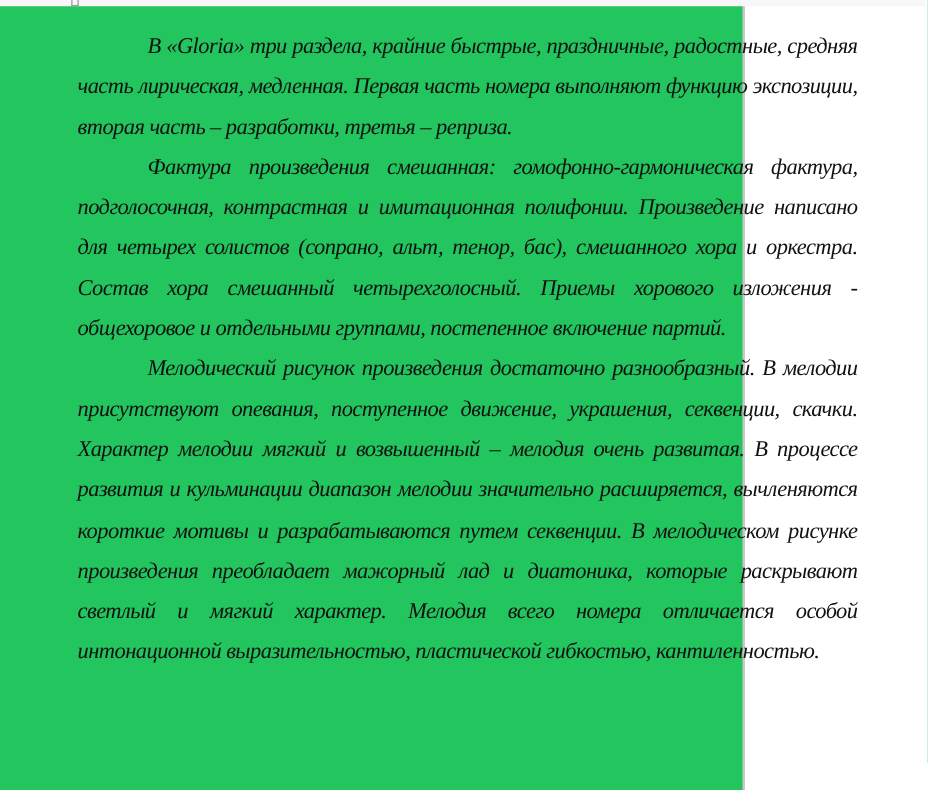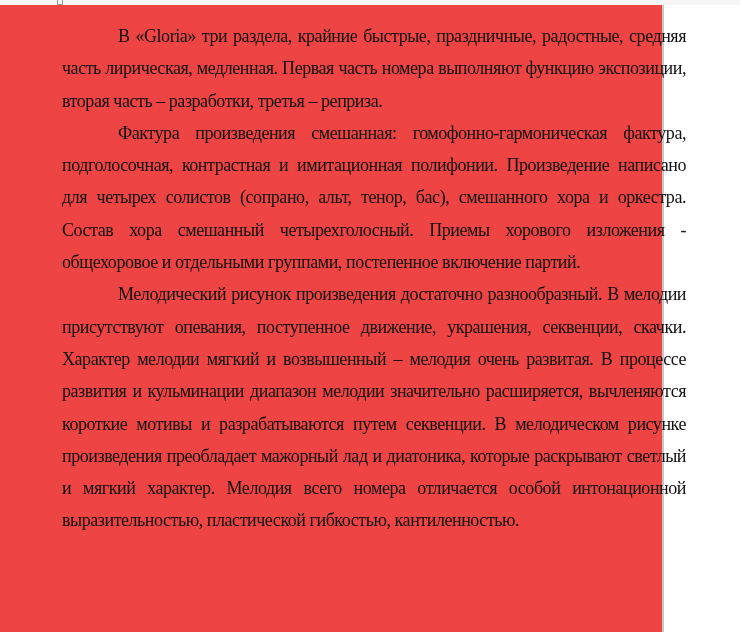--- a/index.html
+++ b/index.html
@@ -10,25 +10,26 @@
     body {
       width: 742px;
       height: 632px;
       position: relative;
       overflow: hidden;
     }
     .page {
       position: absolute;
       left: 0;
       top: 0;
-      width: 664px;
+      width: 596px;
       height: 632px;
-      background: #ef4444;
+      background: #22c55e;
       border-right: 2px solid #c8c8c8;
       box-sizing: border-box;
+      font-style: italic;
     }
     .top-strip {
       position: absolute;
       left: 0;
       top: 0;
       width: 740px;
       height: 5px;
       background: #f7f7f7;
     }
     .margin-mark {

